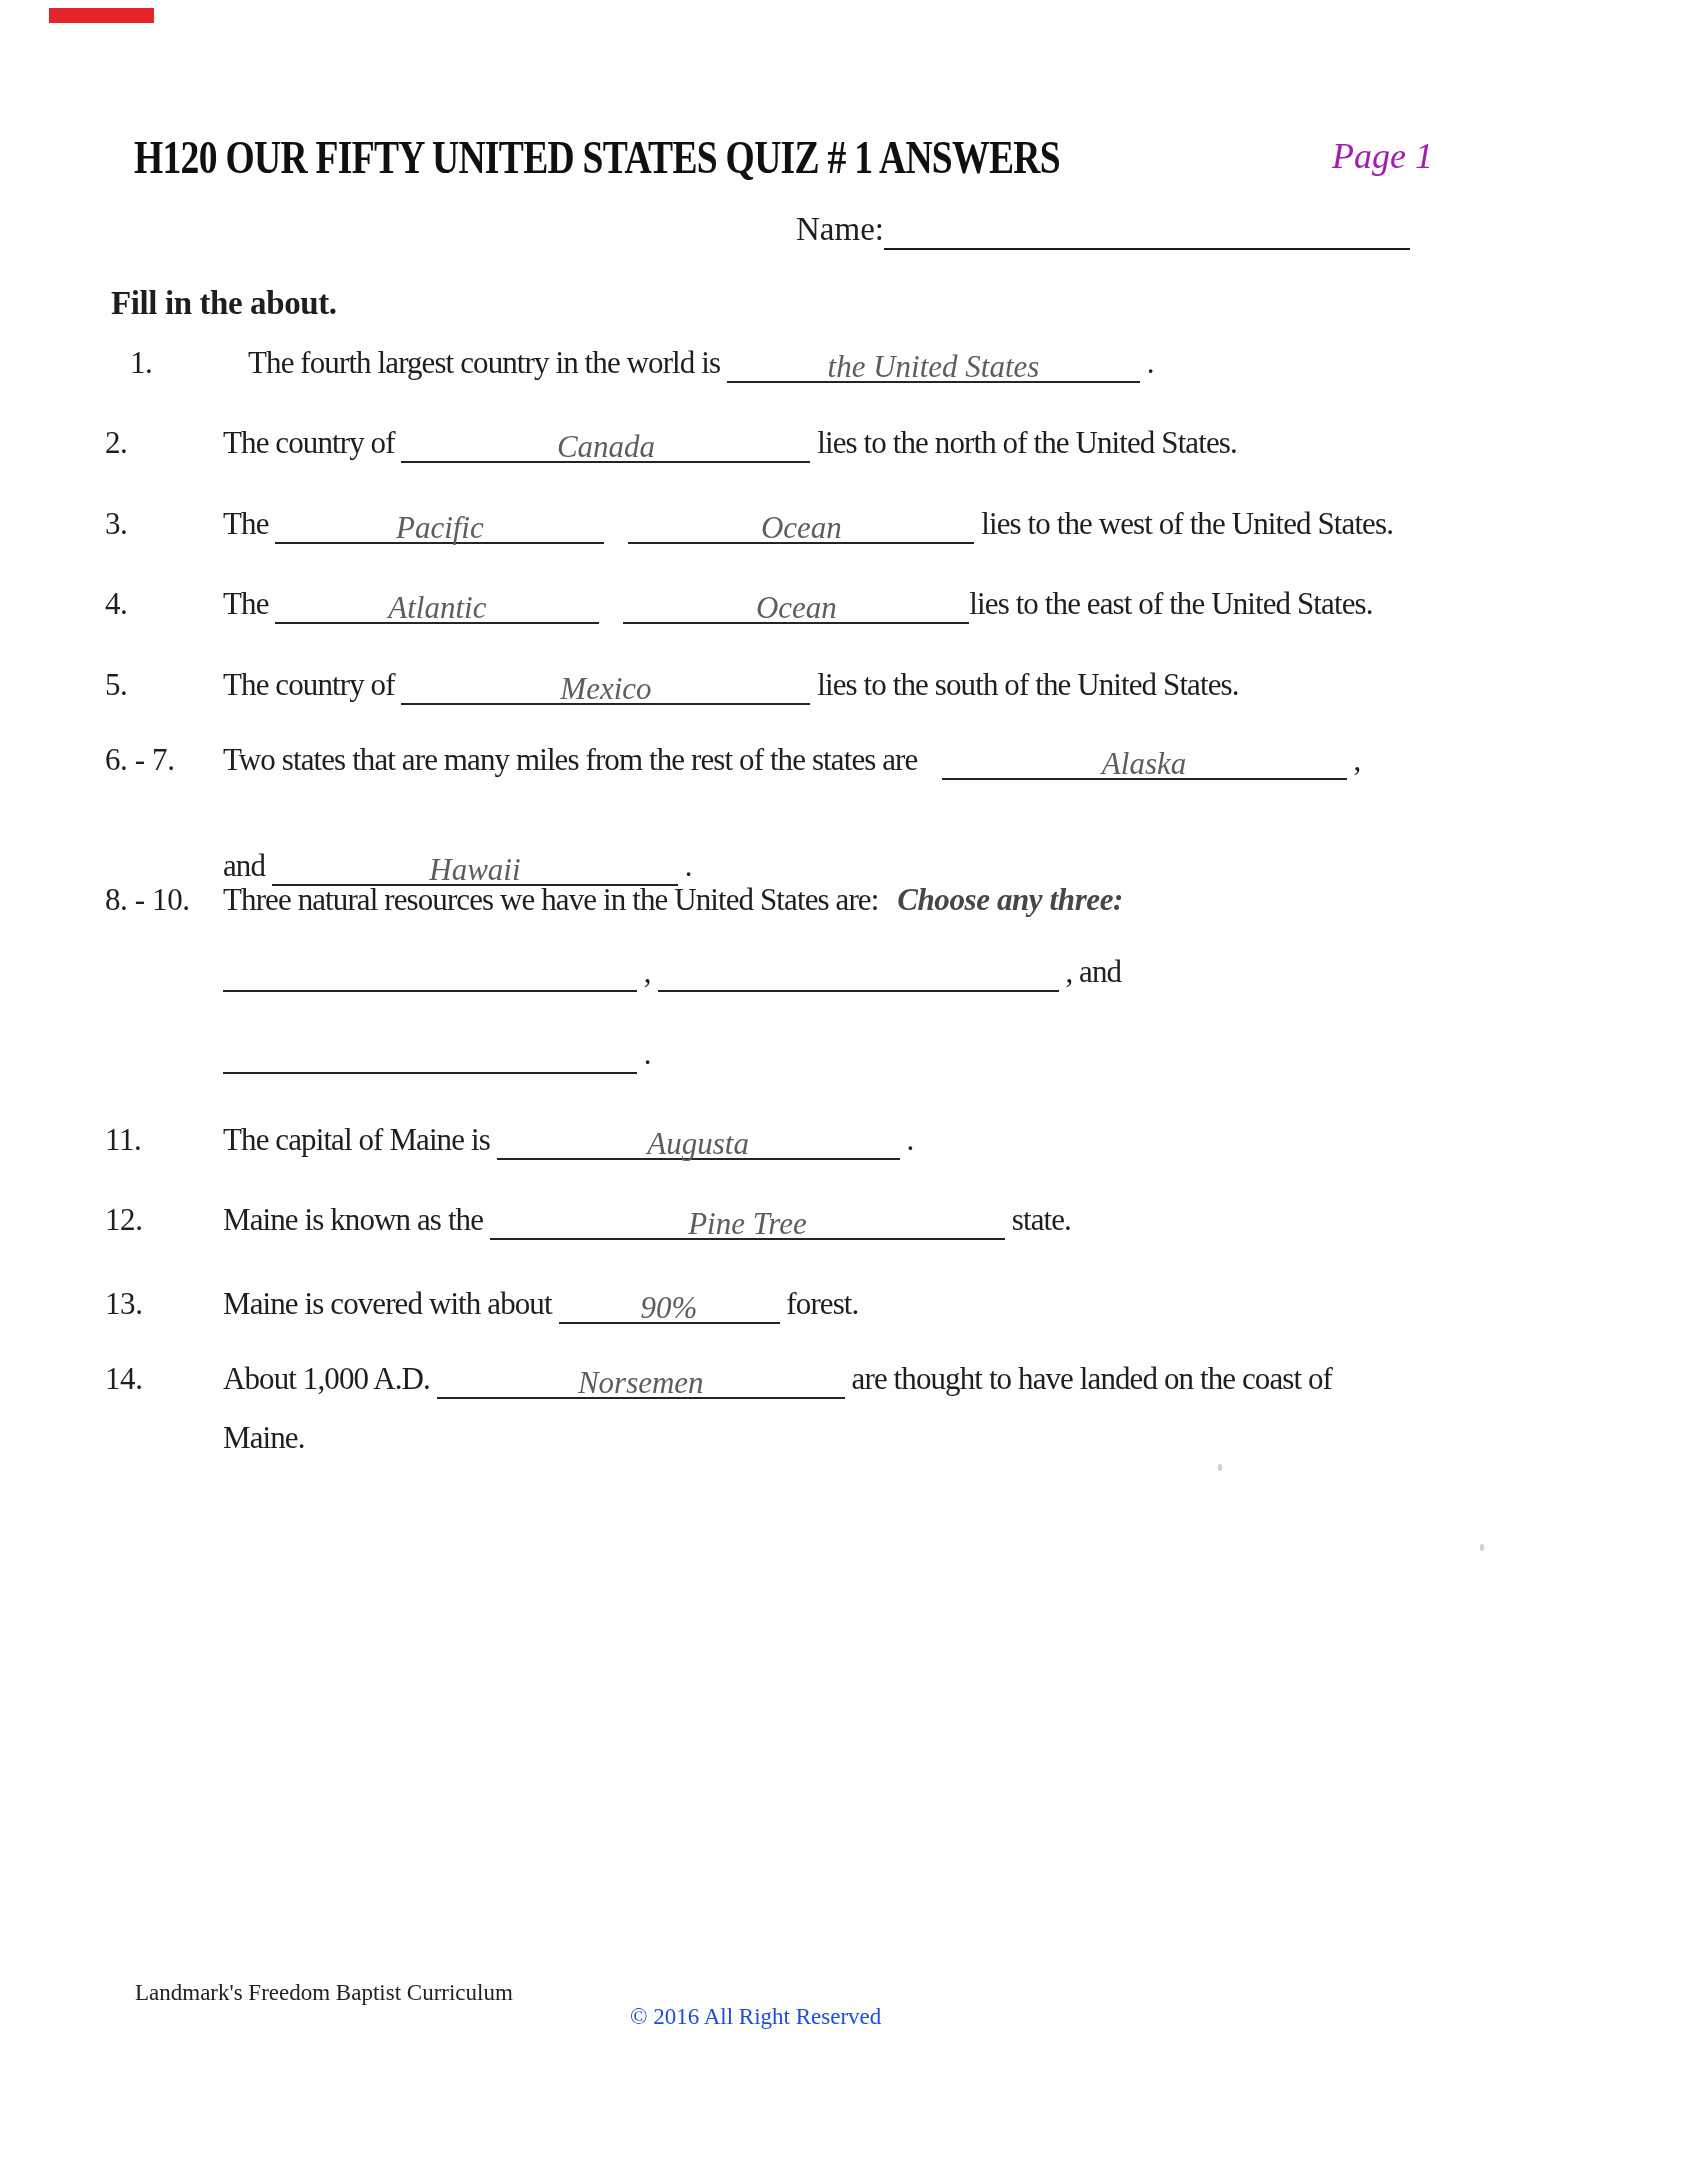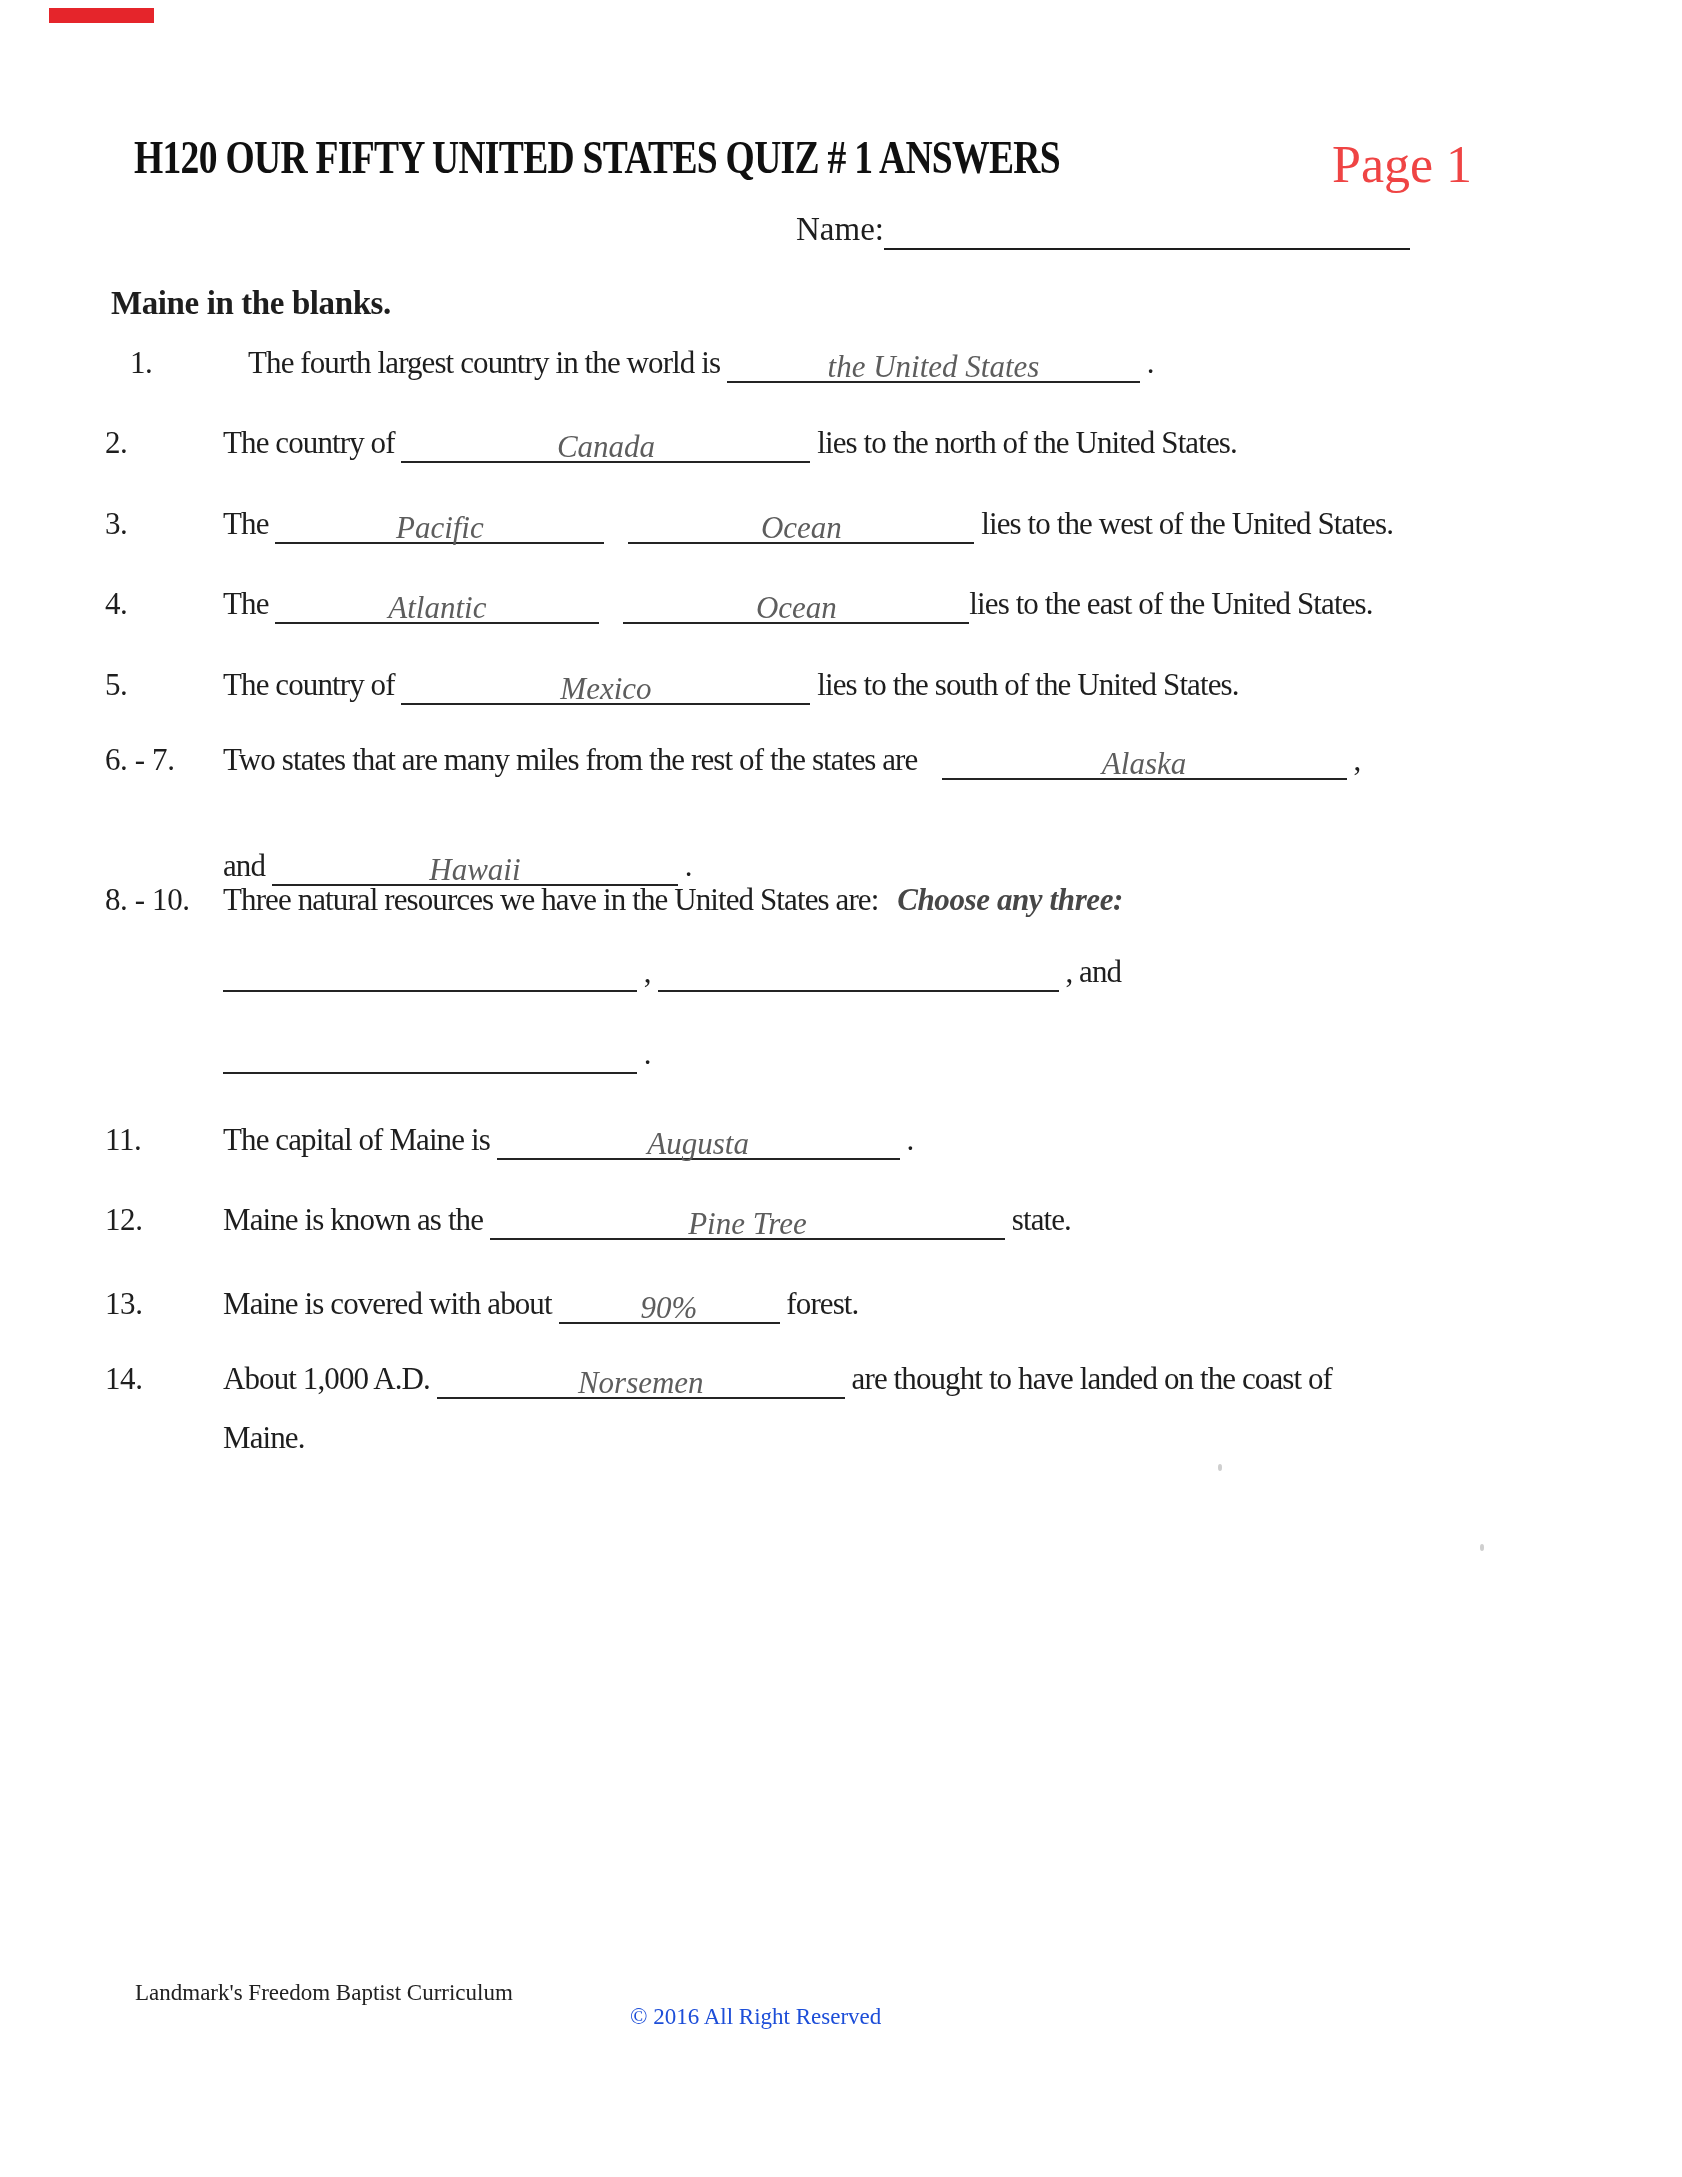--- a/index.html
+++ b/index.html
@@ -16,21 +16,21 @@
     background:#e5252b;
   }
   .title{
     position:absolute;left:134px;top:130px;
     font-size:47px;font-weight:bold;color:#101010;
     letter-spacing:-0.9px;white-space:nowrap;
     transform:scaleX(0.80);transform-origin:left top;
   }
   .page-label{
     position:absolute;left:1332px;top:135px;
-    font-size:52px;color:#ef4444;white-space:nowrap;
+    font-size:36px;font-style:italic;color:#a21caf;white-space:nowrap;
   }
   .name-row{
     position:absolute;left:796px;top:211px;
     font-size:33px;white-space:nowrap;
   }
   .instruction{
     position:absolute;left:111px;top:285px;
     font-size:33px;font-weight:bold;letter-spacing:-0.4px;white-space:nowrap;
   }
   .q-row{
@@ -80,21 +80,21 @@
 
 <div class="page">
 
   <div class="red-mark"></div>
 
   <div class="title">H120 OUR FIFTY UNITED STATES QUIZ # 1 ANSWERS</div>
   <div class="page-label">Page 1</div>
 
   <div class="name-row"><span>Name:</span><span class="blank name-blank" style="width:526px;">&nbsp;</span></div>
 
-  <div class="instruction">Maine in the blanks.</div>
+  <div class="instruction">Fill in the about.</div>
 
   <div id="questions">
       <div class="q-row" style="top: 345px; margin-left: 25px;"><span class="q-num">1.</span><span class="qtext">The fourth largest country in the world is </span><span class="blank" style="width: 413px;"><span class="ans">the United States</span></span><span class="qtext"> .</span></div>
       <div class="q-row" style="top: 425px;"><span class="q-num">2.</span><span class="qtext">The country of </span><span class="blank" style="width: 409px;"><span class="ans">Canada</span></span><span class="qtext"> lies to the north of the United States.</span></div>
       <div class="q-row" style="top: 506px;"><span class="q-num">3.</span><span class="qtext">The </span><span class="blank" style="width: 329px;"><span class="ans">Pacific</span></span><span class="blank" style="width: 346px; margin-left: 24px;"><span class="ans">Ocean</span></span><span class="qtext"> lies to the west of the United States.</span></div>
       <div class="q-row" style="top: 586px;"><span class="q-num">4.</span><span class="qtext">The </span><span class="blank" style="width: 324px;"><span class="ans">Atlantic</span></span><span class="blank" style="width: 346px; margin-left: 24px;"><span class="ans">Ocean</span></span><span class="qtext">lies to the east of the United States.</span></div>
       <div class="q-row" style="top: 667px;"><span class="q-num">5.</span><span class="qtext">The country of </span><span class="blank" style="width: 409px;"><span class="ans">Mexico</span></span><span class="qtext"> lies to the south of the United States.</span></div>
       <div class="q-row" style="top: 742px;"><span class="q-num">6. - 7.</span><span class="qtext">Two states that are many miles from the rest of the states are </span><span class="blank" style="width: 405px; margin-left: 17.3px;"><span class="ans">Alaska</span></span><span class="qtext"> ,</span></div>
       <div class="q-row" style="top: 848px;"><span class="q-num"></span><span class="qtext">and </span><span class="blank" style="width: 406px;"><span class="ans">Hawaii</span></span><span class="qtext"> .</span></div>
       <div class="q-row" style="top: 882px;"><span class="q-num">8. - 10.</span><span class="qtext">Three natural resources we have in the United States are: </span><span class="hint">Choose any three:</span></div>

